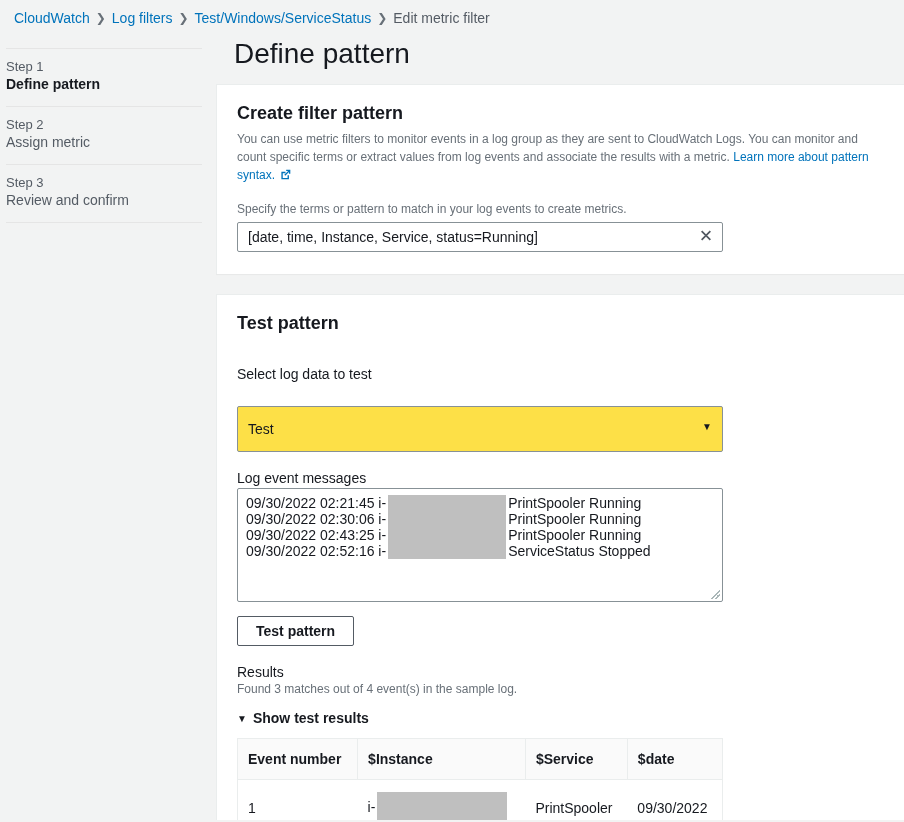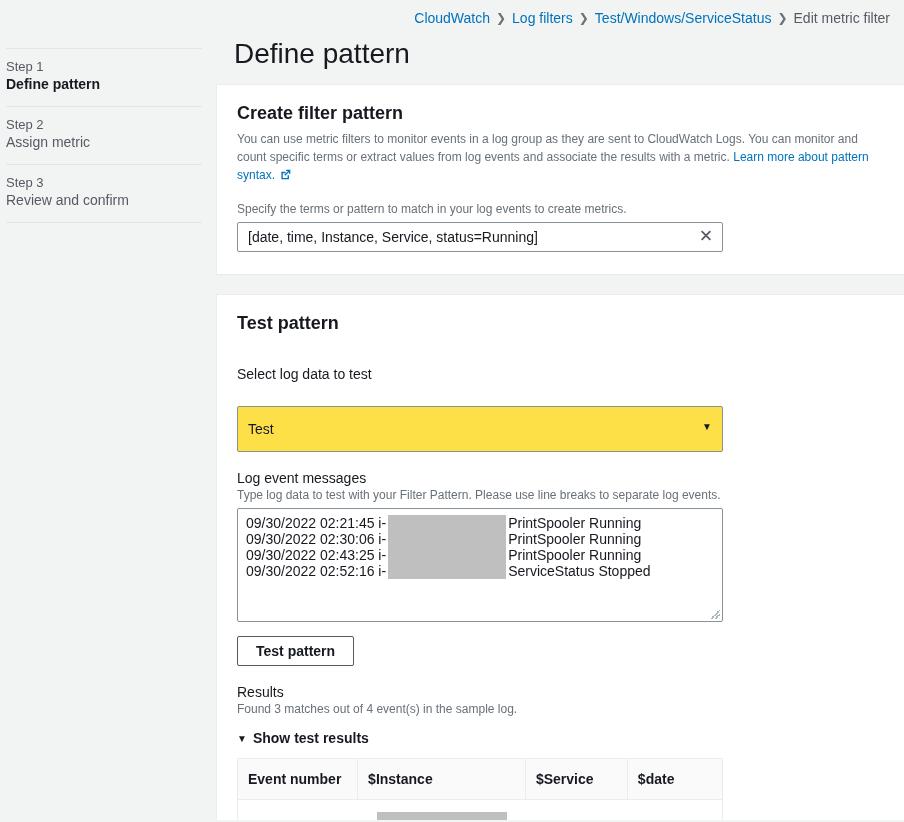--- a/index.html
+++ b/index.html
@@ -13,21 +13,20 @@
     overflow: hidden;
   }
   a { color: #0073bb; text-decoration: none; cursor: pointer; }
 
   .breadcrumb {
     padding: 10px 14px 6px 14px;
     font-size: 14px;
     display: flex;
     align-items: center;
     gap: 6px;
-    justify-content: flex-end;
   }
   .breadcrumb .sep {
     color: #687078;
     font-size: 12px;
   }
   .breadcrumb .current { color: #545b64; }
 
   .main-wrap {
     display: flex;
     height: calc(100% - 34px);
@@ -284,21 +283,20 @@
       <div class="field-label" style="margin-bottom:24px">Select log data to test</div>
       <div class="select-wrap">
         <div class="select">
           <span>Test</span>
           <span class="caret">▼</span>
         </div>
       </div>
 
       <div style="height:18px"></div>
       <div class="field-label">Log event messages</div>
-      <div class="field-help">Type log data to test with your Filter Pattern. Please use line breaks to separate log events.</div>
 
       <div class="textarea">
         <div class="line"><span>09/30/2022 02:21:45 i-</span><span class="redact"></span><span>PrintSpooler Running</span></div>
         <div class="line"><span>09/30/2022 02:30:06 i-</span><span class="redact"></span><span>PrintSpooler Running</span></div>
         <div class="line"><span>09/30/2022 02:43:25 i-</span><span class="redact"></span><span>PrintSpooler Running</span></div>
         <div class="line"><span>09/30/2022 02:52:16 i-</span><span class="redact"></span><span>ServiceStatus Stopped</span></div>
         <div class="textarea-resize"></div>
       </div>
 
       <button class="btn">Test pattern</button>

